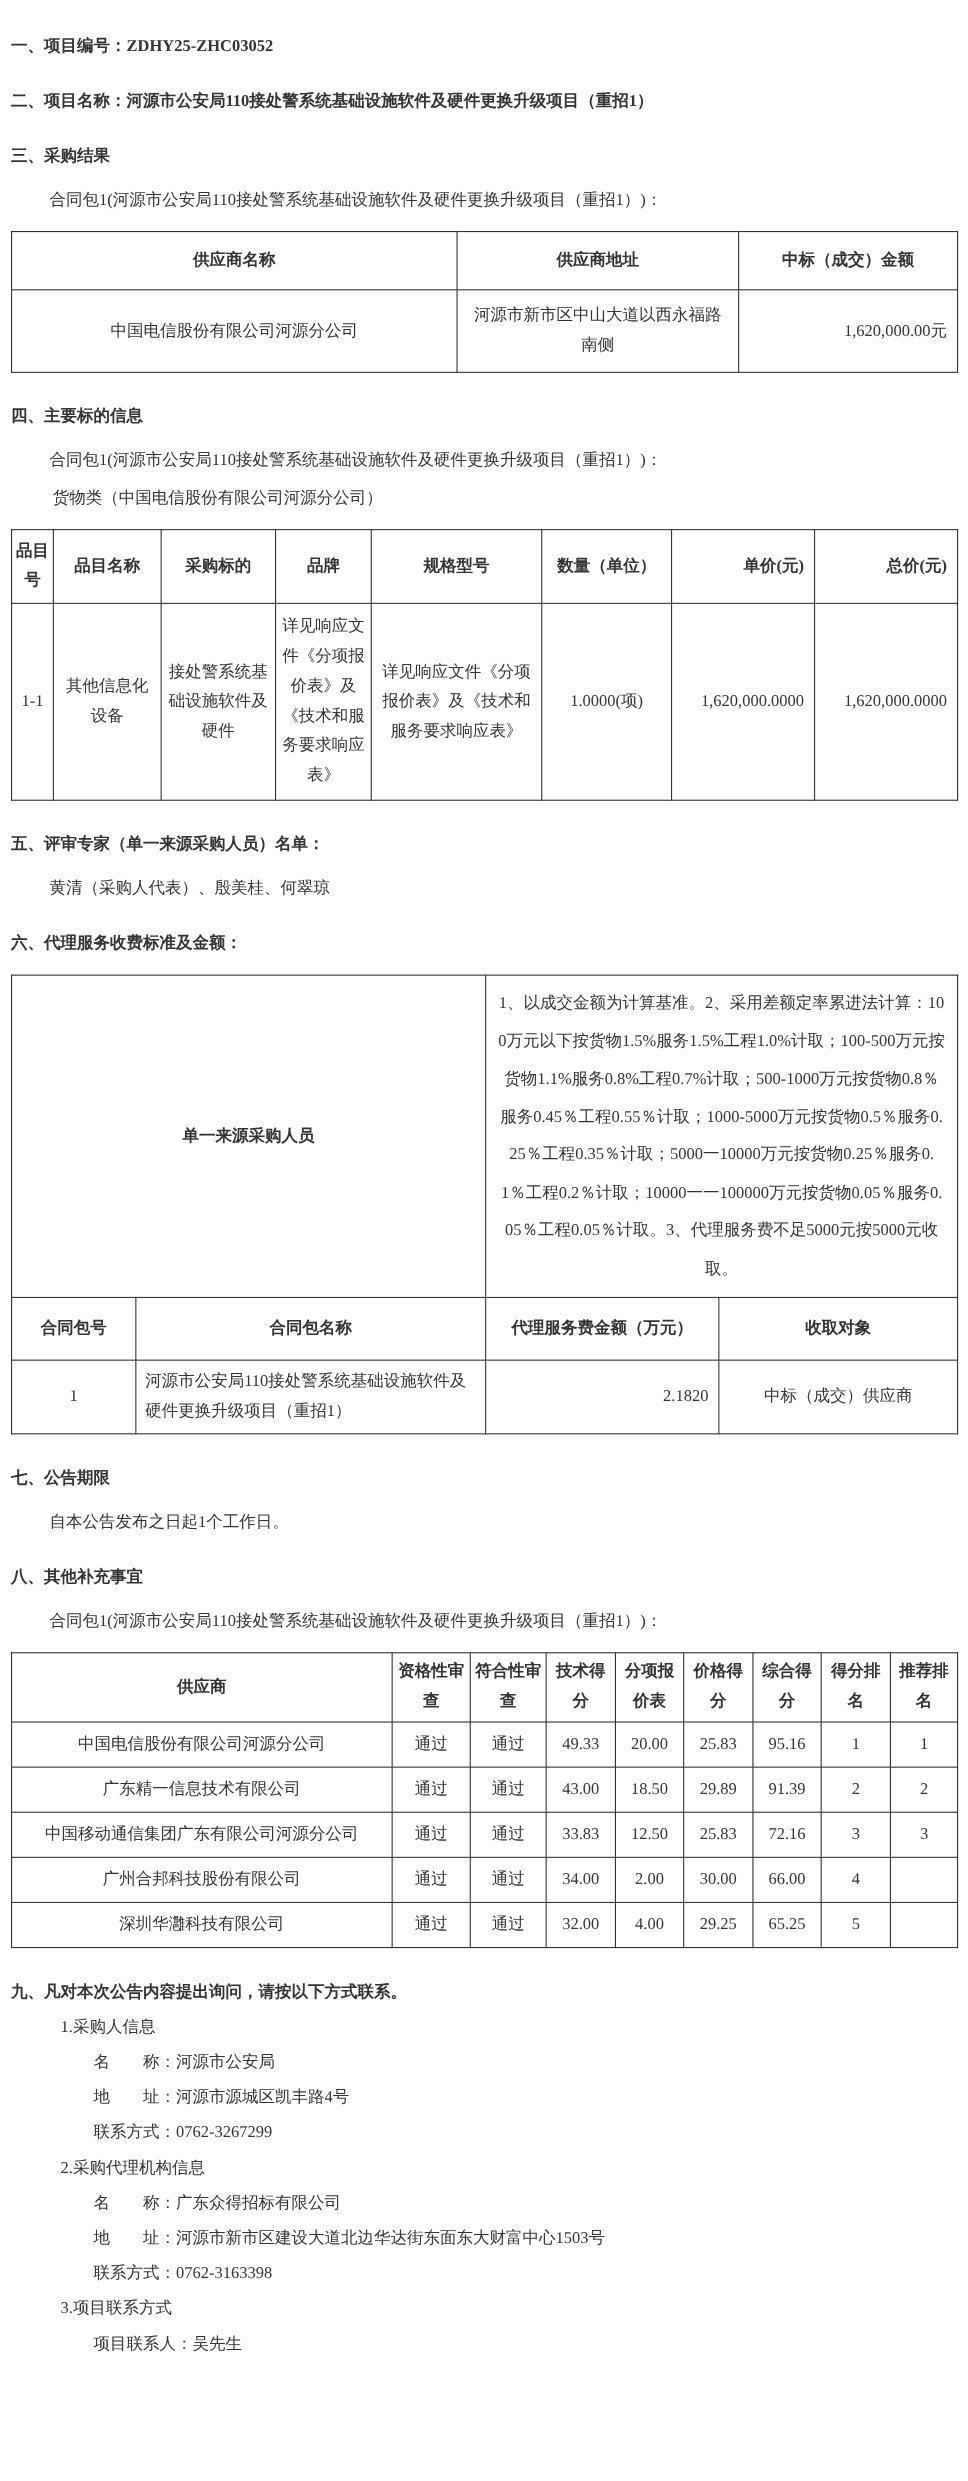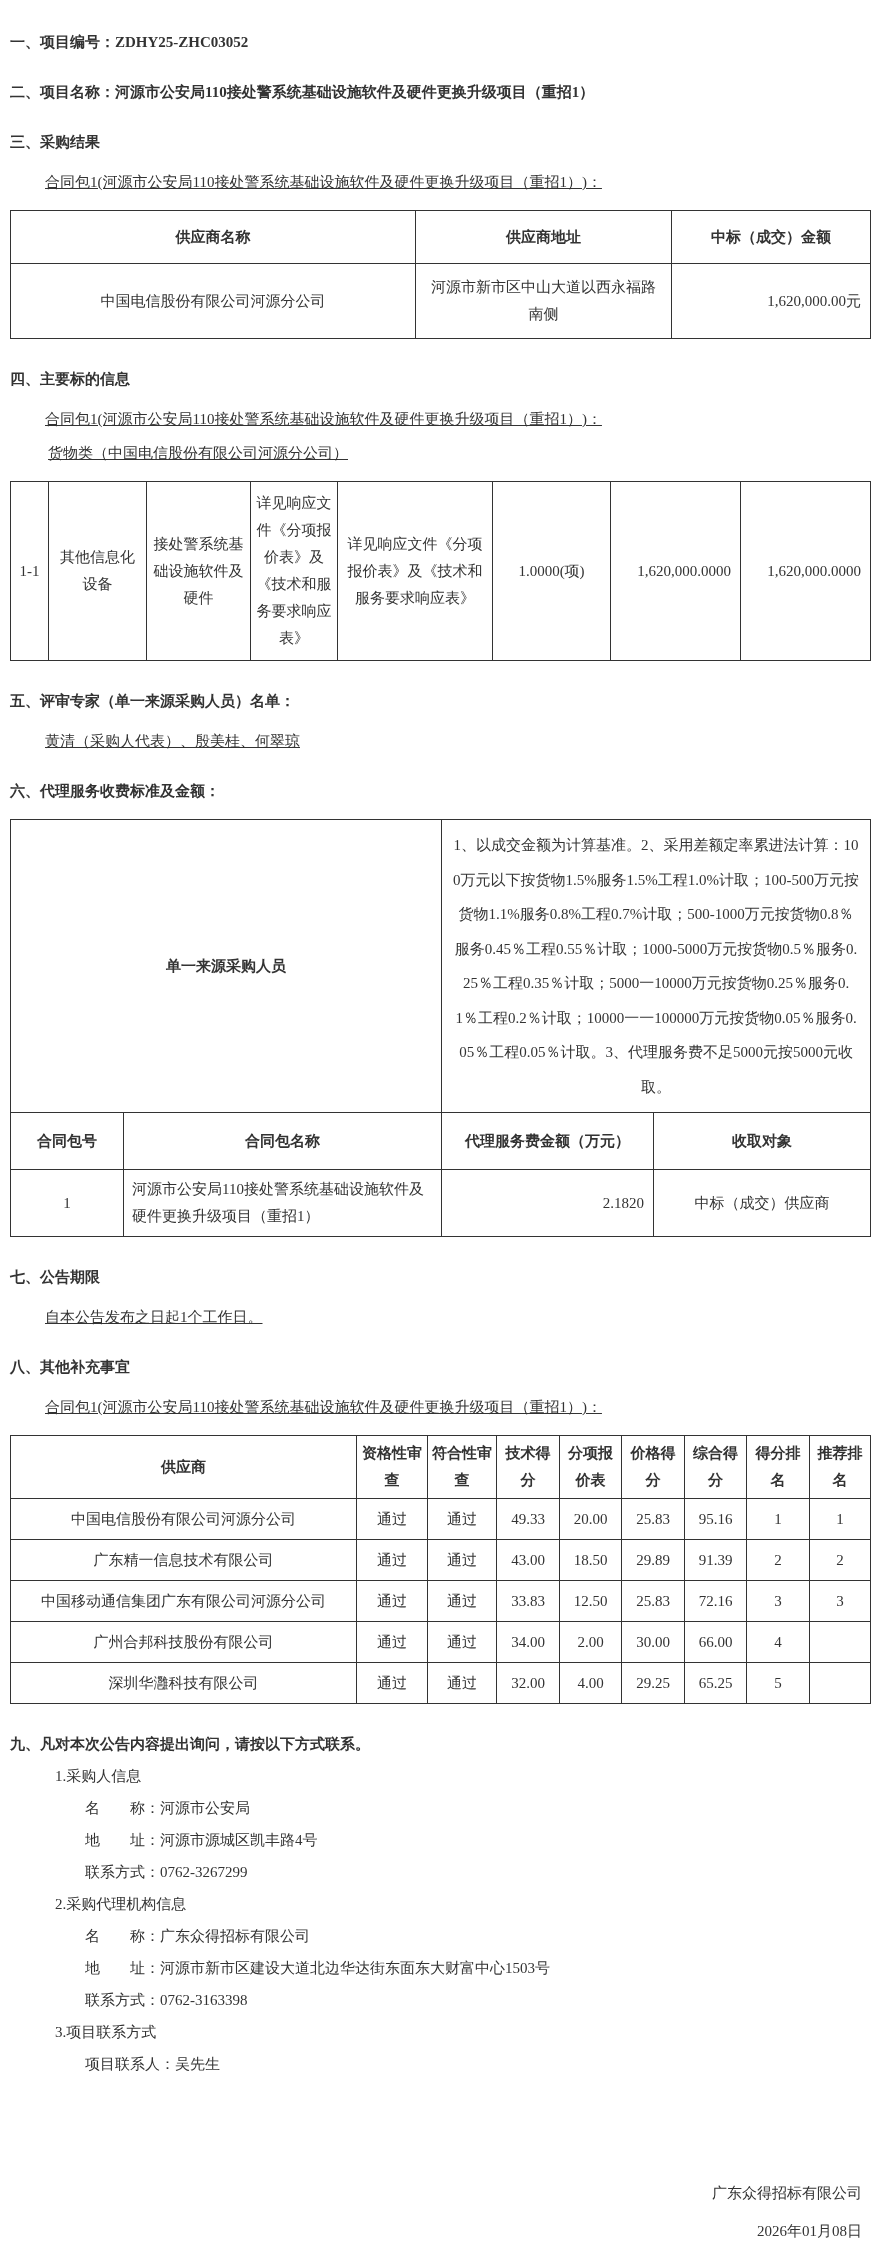--- a/index.html
+++ b/index.html
@@ -5,21 +5,21 @@
   html,body { margin:0; padding:0; background:#fff; }
   body {
     width:880px; height:2255px; overflow:hidden;
     color:#333;
     font-family:"Liberation Serif","DejaVu Serif",serif;
     font-size:15px;
   }
   .page { position:relative; box-sizing:border-box; width:880px; height:2255px; padding:26px 10px 0 10px; }
   .sec-heading { font-weight:bold; margin:30px 0 0 0; line-height:20px; }
   .sec-heading.first { margin-top:6px; }
-  .para { margin:20px 0 0 35px; line-height:20px;text-decoration:underline; }
+  .para { margin:20px 0 0 35px; line-height:20px; }
   .para.tight { margin-top:14px;margin-left:38px; }
   table.t { border-collapse:collapse; table-layout:fixed; width:860px; margin-top:18px; }
   .t th, .t td {
     border:1px solid #333; padding:6px 8px;
     text-align:center; vertical-align:middle;
     line-height:1.8; word-break:break-all; font-size:15px;
   }
   .t th { font-weight:bold; }
   .t .num { text-align:right; padding-right:9px; }
   .t .left { text-align:left; }
@@ -79,20 +79,30 @@
       <col style="width:38px">
         <col style="width:98px">
         <col style="width:104px">
         <col style="width:87px">
       <col style="width:155px">
         <col style="width:118px">
         <col style="width:130px">
         <col style="width:130px">
     </colgroup>
     <tbody>
+        <tr>
+      <th>品目号</th>
+      <th>品目名称</th>
+      <th>采购标的</th>
+      <th>品牌</th>
+      <th>规格型号</th>
+      <th>数量（单位）</th>
+      <th class="num">单价(元)</th>
+      <th class="num">总价(元)</th>
+    </tr>
     <tr>
       <td>1-1</td>
       <td>其他信息化设备</td>
       <td>接处警系统基础设施软件及硬件</td>
       <td>详见响应文件《分项报价表》及《技术和服务要求响应表》</td>
       <td>详见响应文件《分项报价表》及《技术和服务要求响应表》</td>
       <td>1.0000(项)</td>
       <td class="num">1,620,000.0000</td>
       <td class="num">1,620,000.0000</td>
     </tr>
@@ -226,18 +236,14 @@
   <div class="contact-line lv2">名　　称：河源市公安局</div>
   <div class="contact-line lv2">地　　址：河源市源城区凯丰路4号</div>
   <div class="contact-line lv2">联系方式：0762-3267299</div>
   <div class="contact-line">2.采购代理机构信息</div>
   <div class="contact-line lv2">名　　称：广东众得招标有限公司</div>
   <div class="contact-line lv2">地　　址：河源市新市区建设大道北边华达街东面东大财富中心1503号</div>
   <div class="contact-line lv2">联系方式：0762-3163398</div>
   <div class="contact-line">3.项目联系方式</div>
   <div class="contact-line lv2">项目联系人：吴先生</div>
 
-  <div class="footer">
-    <div>广东众得招标有限公司</div>
-    <div>2026年01月08日</div>
-  </div>
 
 </div>
 
 </body></html>

